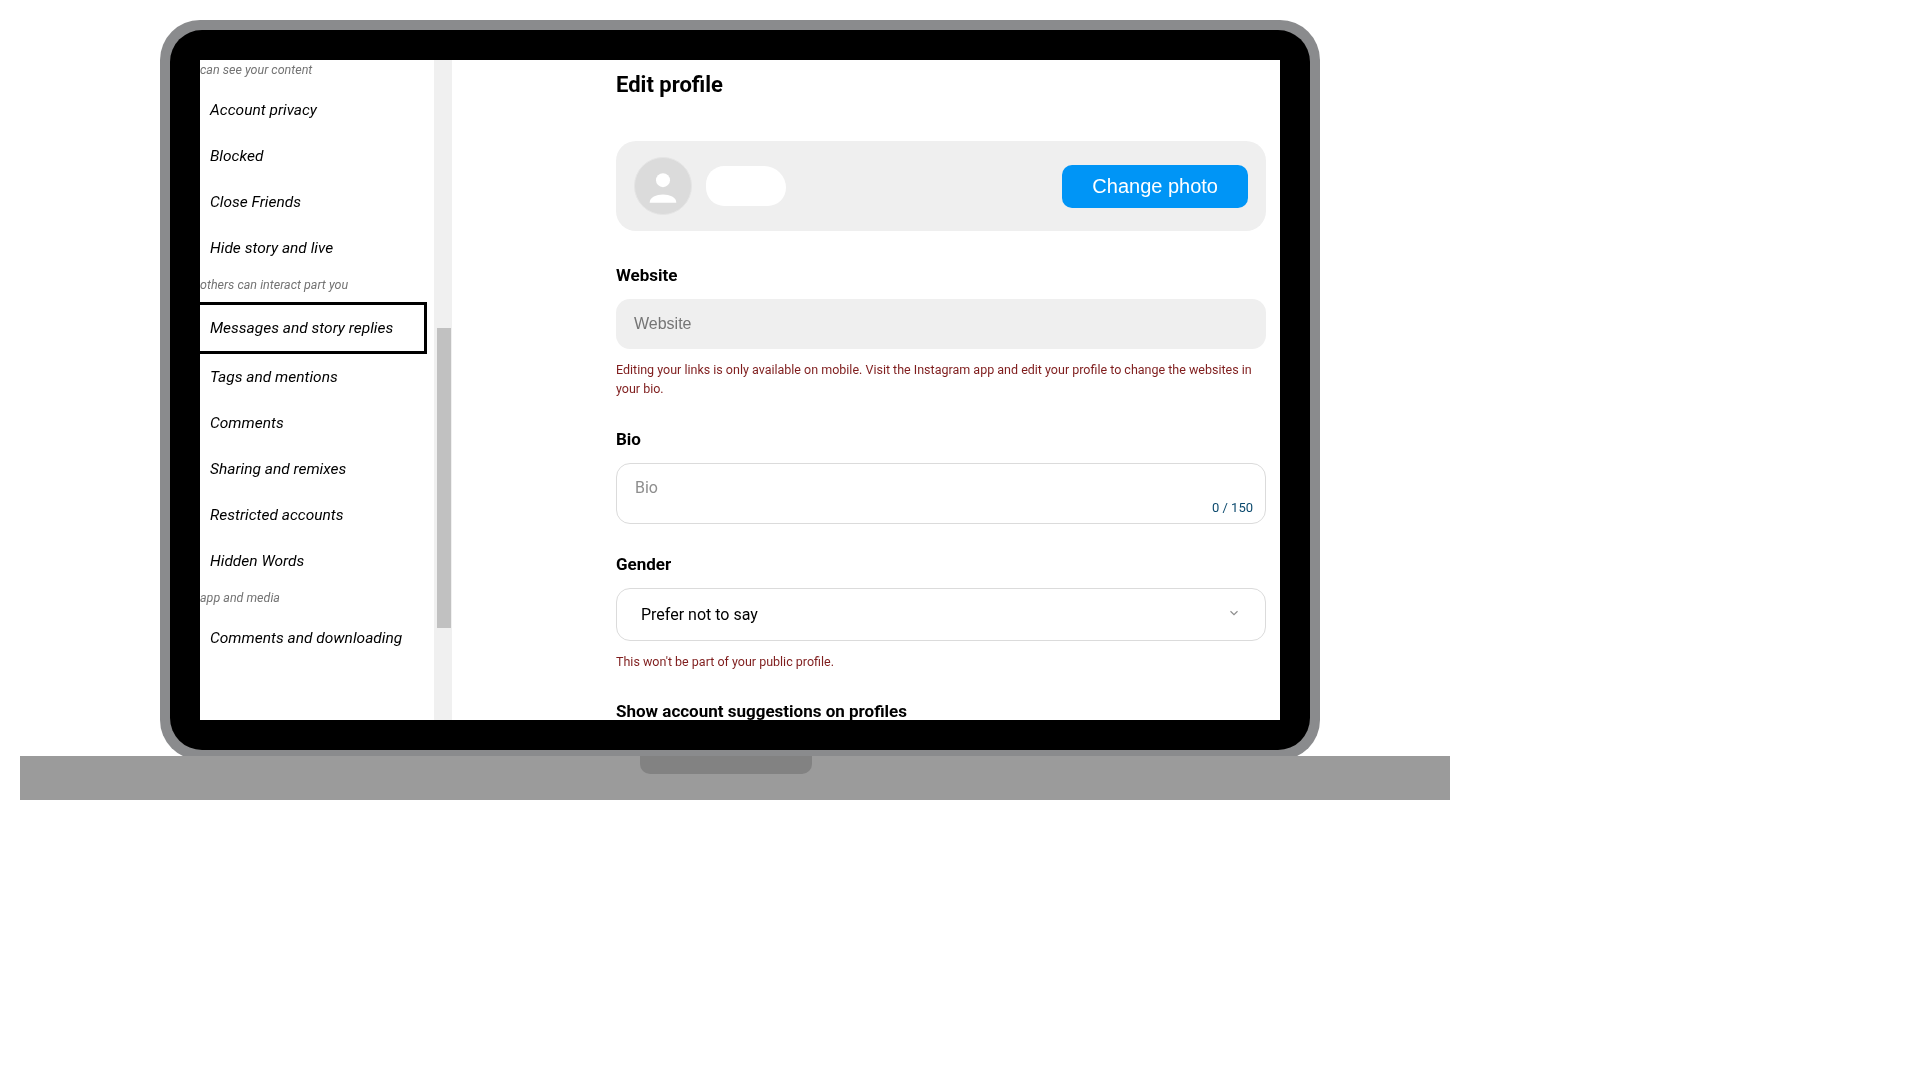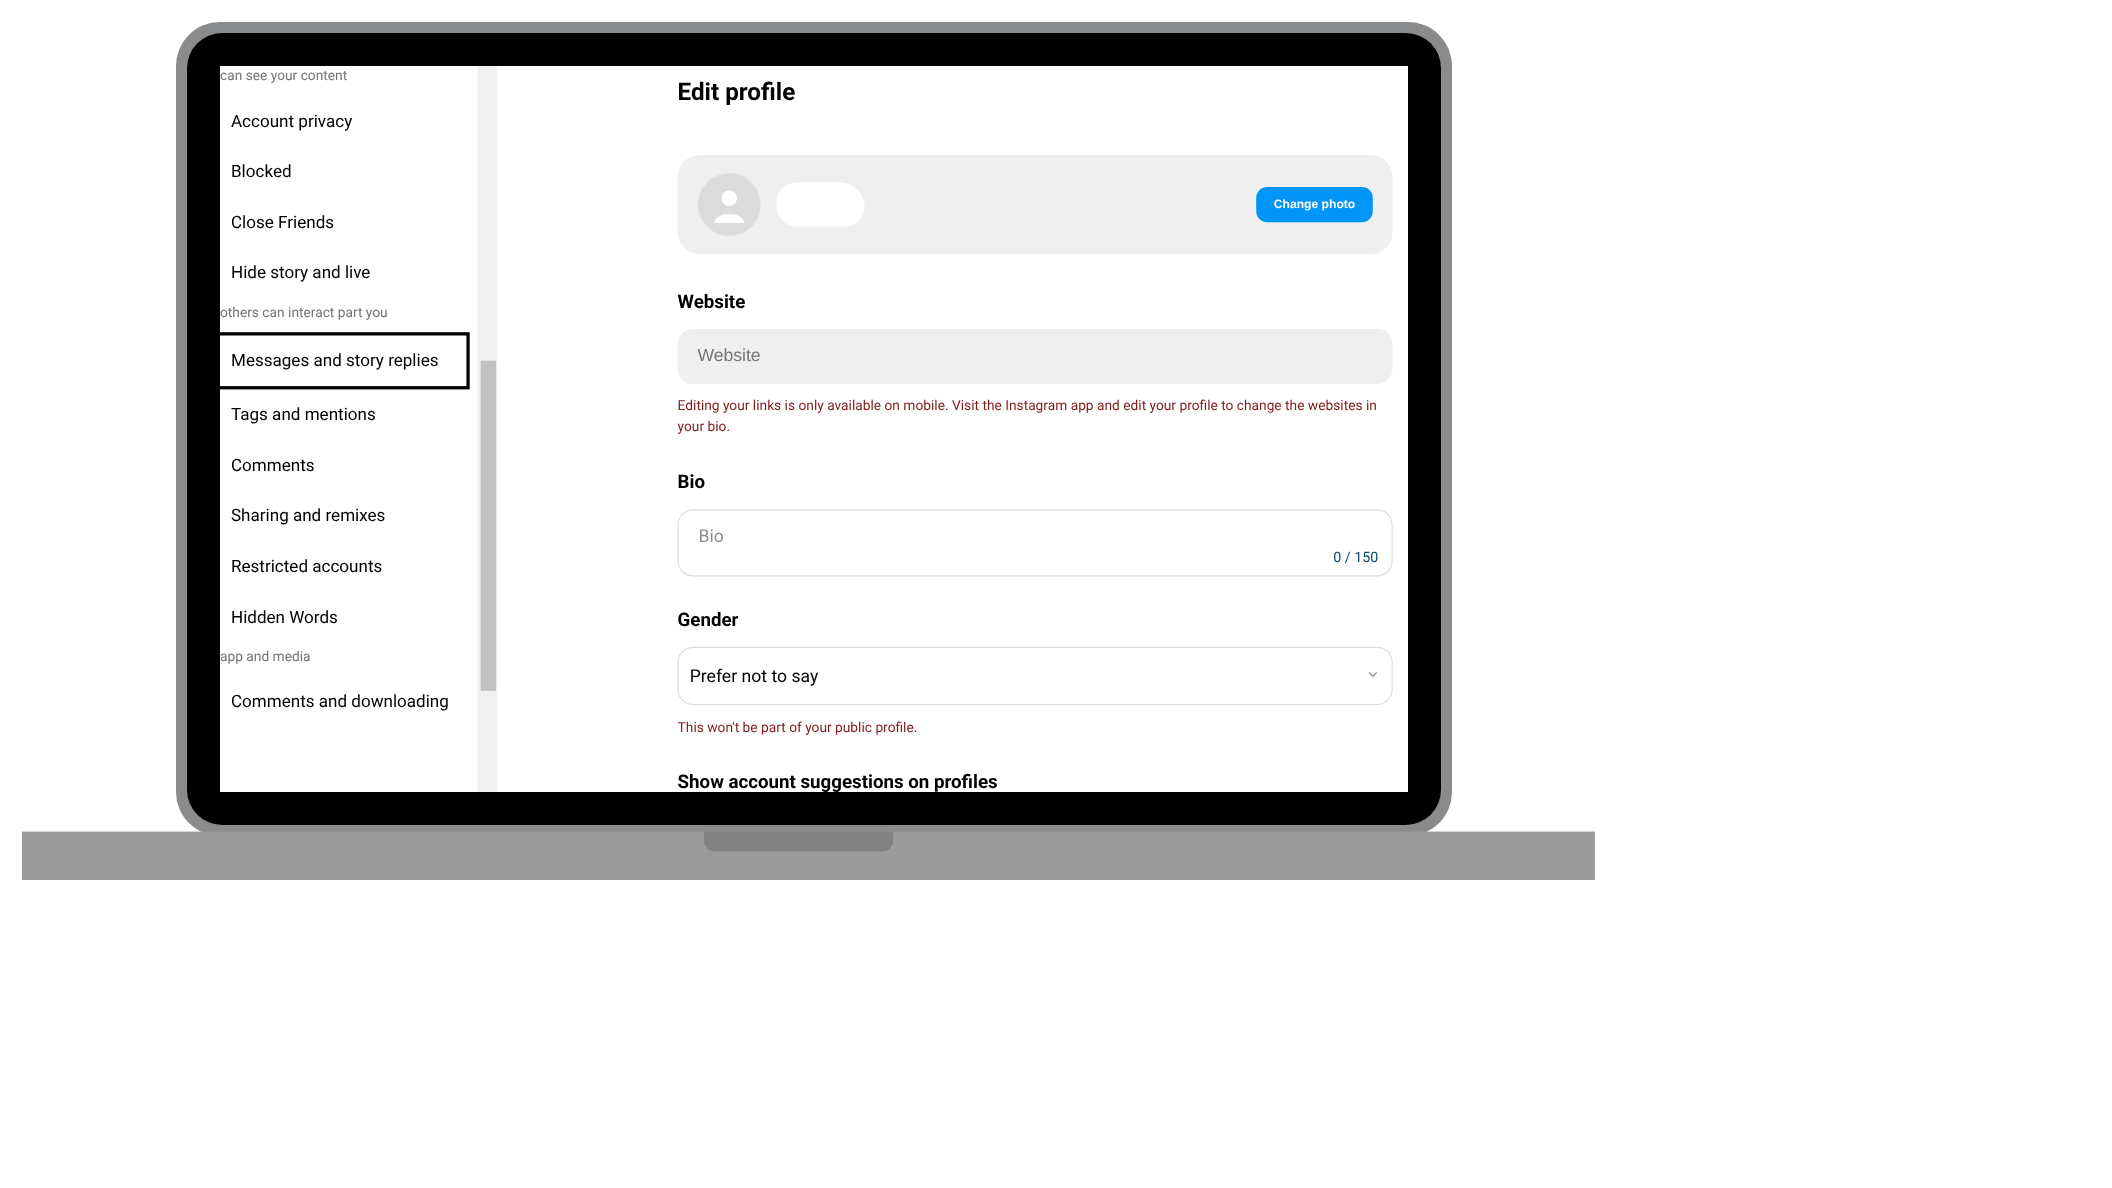--- a/index.html
+++ b/index.html
@@ -59,20 +59,21 @@
   .sidebar {
     width: 252px;
     height: 100%;
     overflow-y: hidden;
     position: relative;
     background: #fff;
   }
   .sidebar-inner {
     position: relative;
     top: -4px;
+    font-style: italic;
   }
   .section-header {
     font-size: 12.5px;
     color: #737373;
     padding: 6px 4px 10px 0;
   }
   .sidebar-item {
     font-size: 15.5px;
     color: #000;
     padding: 14px 0 14px 10px;
@@ -141,23 +142,23 @@
   .username-blob {
     width: 80px;
     height: 40px;
     background: #fff;
     border-radius: 20px 24px 20px 20px;
   }
   .change-photo-btn {
     background: #0095f6;
     color: #fff;
     border: none;
-    font-size: 11px;
-    font-weight: 700;
-    padding: 10px 16px;
+    font-size: 20px;
+    font-weight: 400;
+    padding: 10px 30px;
     border-radius: 10px;
     cursor: pointer;
   }
   .field-label {
     font-size: 17px;
     font-weight: 700;
     color: #000;
     margin-bottom: 14px;
   }
   .website-input {
@@ -190,21 +191,21 @@
   .bio-counter {
     position: absolute;
     right: 12px;
     bottom: 8px;
     font-size: 13px;
     color: #0c4a6e;
   }
   .gender-select {
     border: 1px solid #dbdbdb;
     border-radius: 14px;
-    padding: 16px 10px;
+    padding: 16px 24px;
     display: flex;
     justify-content: space-between;
     align-items: center;
     margin-bottom: 12px;
     cursor: pointer;
   }
   .gender-value {
     font-size: 16px;
     color: #000;
   }

